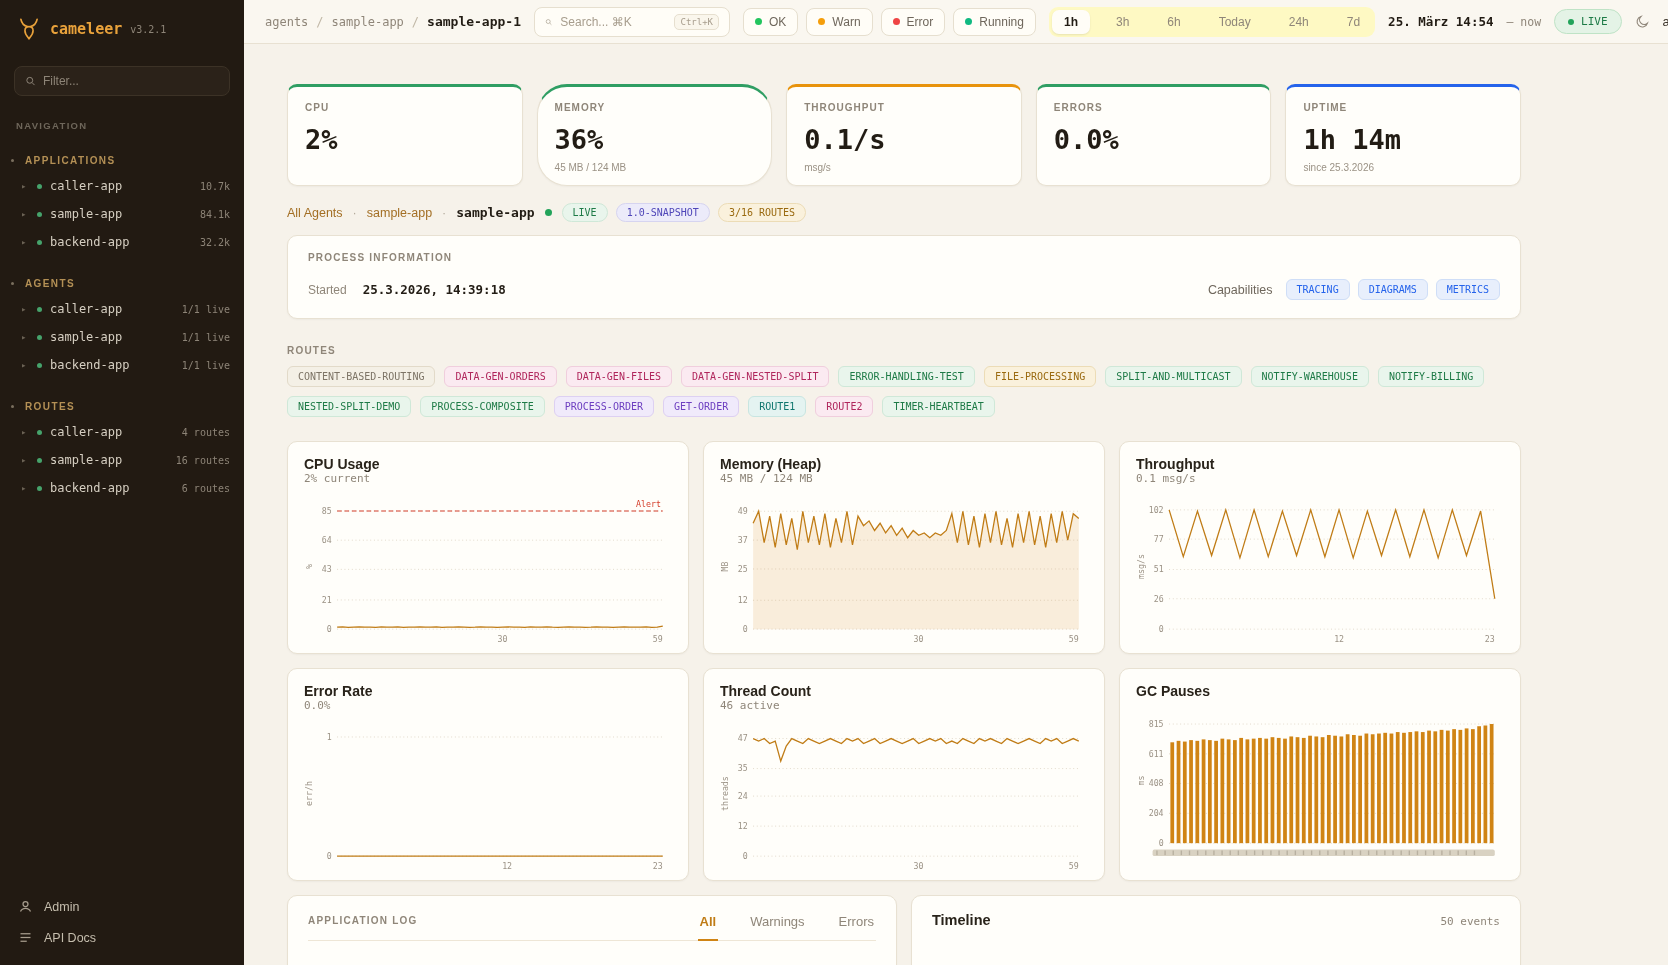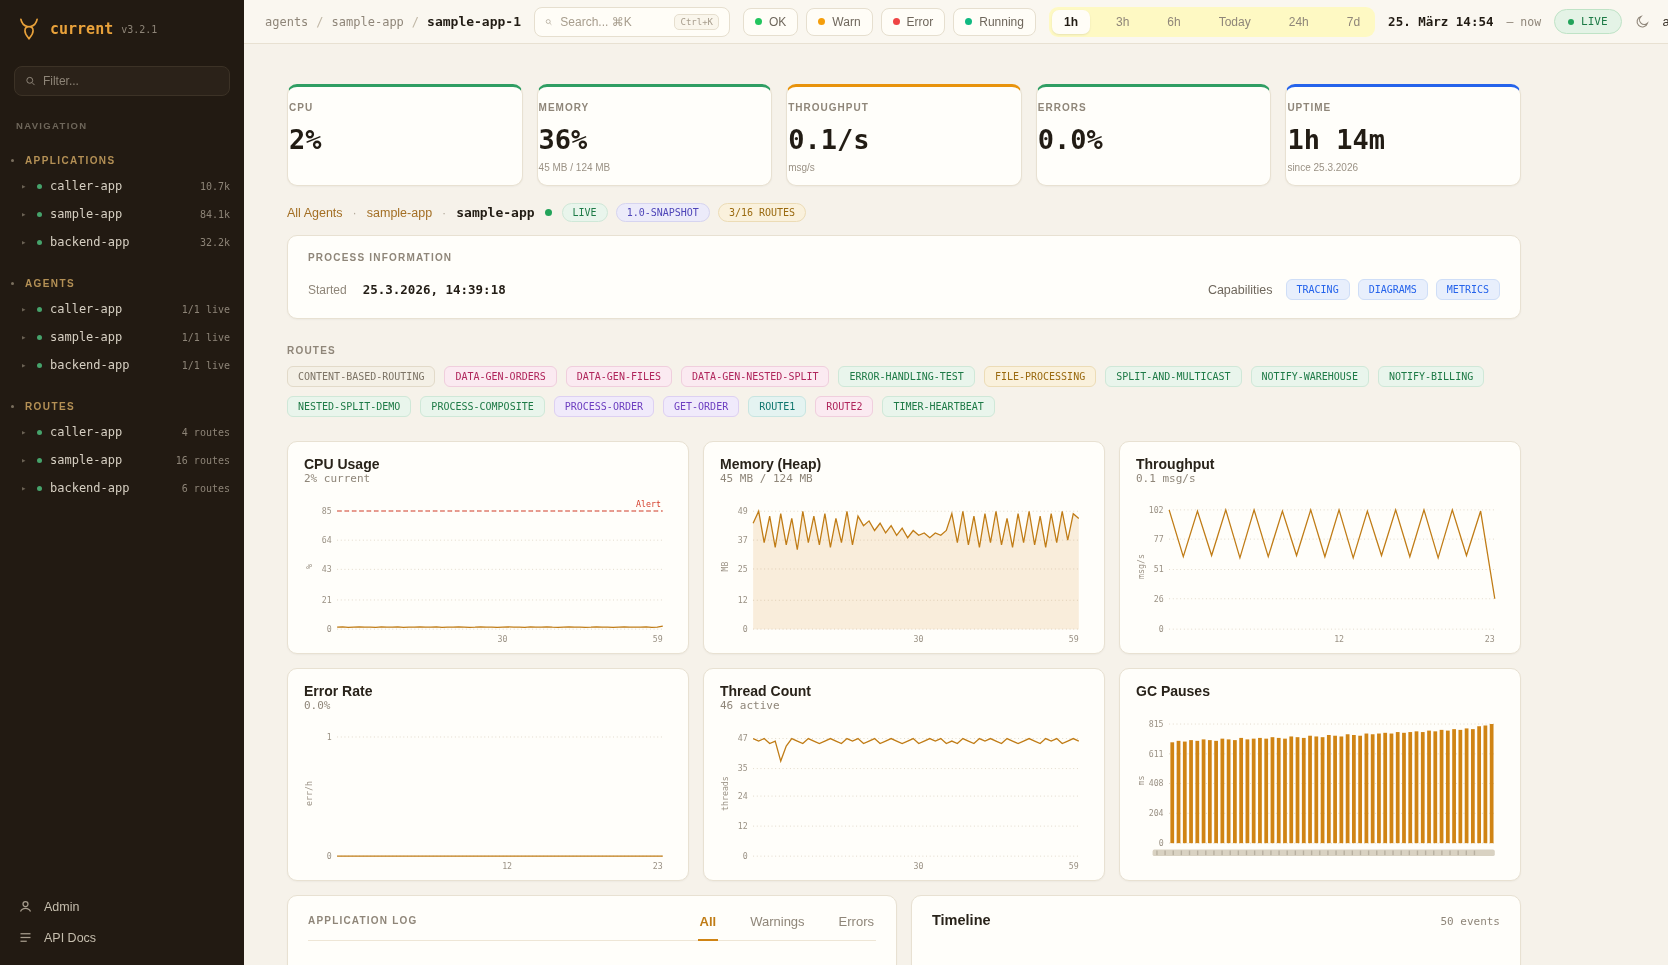--- a/index.html
+++ b/index.html
@@ -48,21 +48,21 @@
   .moonbtn { background:none; border:none; cursor:pointer; display:flex; align-items:center; }
   .user { font-size:13px; color:#3a332a; }
   .avatar { width:27px; height:27px; border-radius:50%; background:#ead9bd; color:#6d5426; font-size:11px; font-weight:bold; display:flex; align-items:center; justify-content:center; cursor:pointer; }
 
   
   .content { padding:40px 0 0 43px; }
   .inner { width:1234px; }
   .card { background:#fffefa; border:1px solid #e8e1d2; border-radius:10px; box-shadow:0 1px 2px rgba(30,20,10,.04); }
 
   .metrics { display:grid; grid-template-columns:repeat(5,1fr); gap:14px; margin-bottom:17px; }
-  .metric-card { padding:15px 1px 11px; border-top-width:3px; border-top-style:solid; }
+  .metric-card { padding:15px 17px 11px; border-top-width:3px; border-top-style:solid; }
   .metric-title { font-size:10px; letter-spacing:.1em; color:#8f8679; font-weight:bold; margin-bottom:11px; }
   .metric-value { font-family:"DejaVu Sans Mono",monospace; font-size:27px; font-weight:bold; color:#221c14; }
   .metric-sub { font-size:10px; color:#9b9285; margin-top:7px; min-height:12px; }
 
   .agentbar { display:flex; align-items:center; gap:10px; font-size:12.5px; margin:0 0 13px; }
   .alink { color:#a36f24; cursor:pointer; }
   .adot-sep { color:#b4ab9c; }
   .acurrent { font-family:"DejaVu Sans Mono",monospace; font-weight:bold; font-size:13px; color:#221c14; }
   .gdot { width:7px; height:7px; border-radius:50%; background:#22a35a; }
   .badge { font-family:"DejaVu Sans Mono",monospace; font-size:10px; padding:3px 10px; border-radius:999px; border:1px solid; }
@@ -111,21 +111,21 @@
   .tl-count { font-size:11px; font-family:"DejaVu Sans Mono",monospace; color:#8f8679; }
 </style>
 </head>
 <body>
 
 <aside class="sidebar">
   <div class="logo">
     <svg width="26" height="26" viewBox="0 0 32 32" fill="none" stroke="#e9a23b" stroke-width="2" stroke-linecap="round">
         <path d="M6 4c1 5 4 8 8 9M26 4c-1 5-4 8-8 9M16 13c-3 0-5 2-5 5 0 4 2 6 5 10 3-4 5-6 5-10 0-3-2-5-5-5z"></path>
       </svg>
-    <span class="logo-name">current</span>
+    <span class="logo-name">cameleer</span>
     <span class="logo-ver">v3.2.1</span>
   </div>
 
   <div class="filter">
     <svg width="12" height="12" viewBox="0 0 24 24" fill="none" stroke="#8d8477" stroke-width="2.2">
         <circle cx="10.5" cy="10.5" r="6.5"></circle>
         <line x1="15.5" y1="15.5" x2="21" y2="21"></line>
       </svg>
     <input placeholder="Filter..." style="">
   </div>
@@ -321,21 +321,21 @@
     <div class="inner">
 
       <div class="metrics">
 
           <div class="card metric-card" style="border-top-color: rgb(47, 158, 99);">
             <div class="metric-title">CPU</div>
             <div class="metric-value">2%</div>
             <div class="metric-sub"></div>
           </div>
 
-          <div class="card metric-card" style="border-top-color: rgb(47, 158, 99);">
+          <div class="card metric-card" style="border-top-color: rgb(47, 158, 99); border-radius: 30px;">
             <div class="metric-title">MEMORY</div>
             <div class="metric-value">36%</div>
             <div class="metric-sub">45 MB / 124 MB</div>
           </div>
 
           <div class="card metric-card" style="border-top-color: rgb(232, 147, 12);">
             <div class="metric-title">THROUGHPUT</div>
             <div class="metric-value">0.1/s</div>
             <div class="metric-sub">msg/s</div>
           </div>

